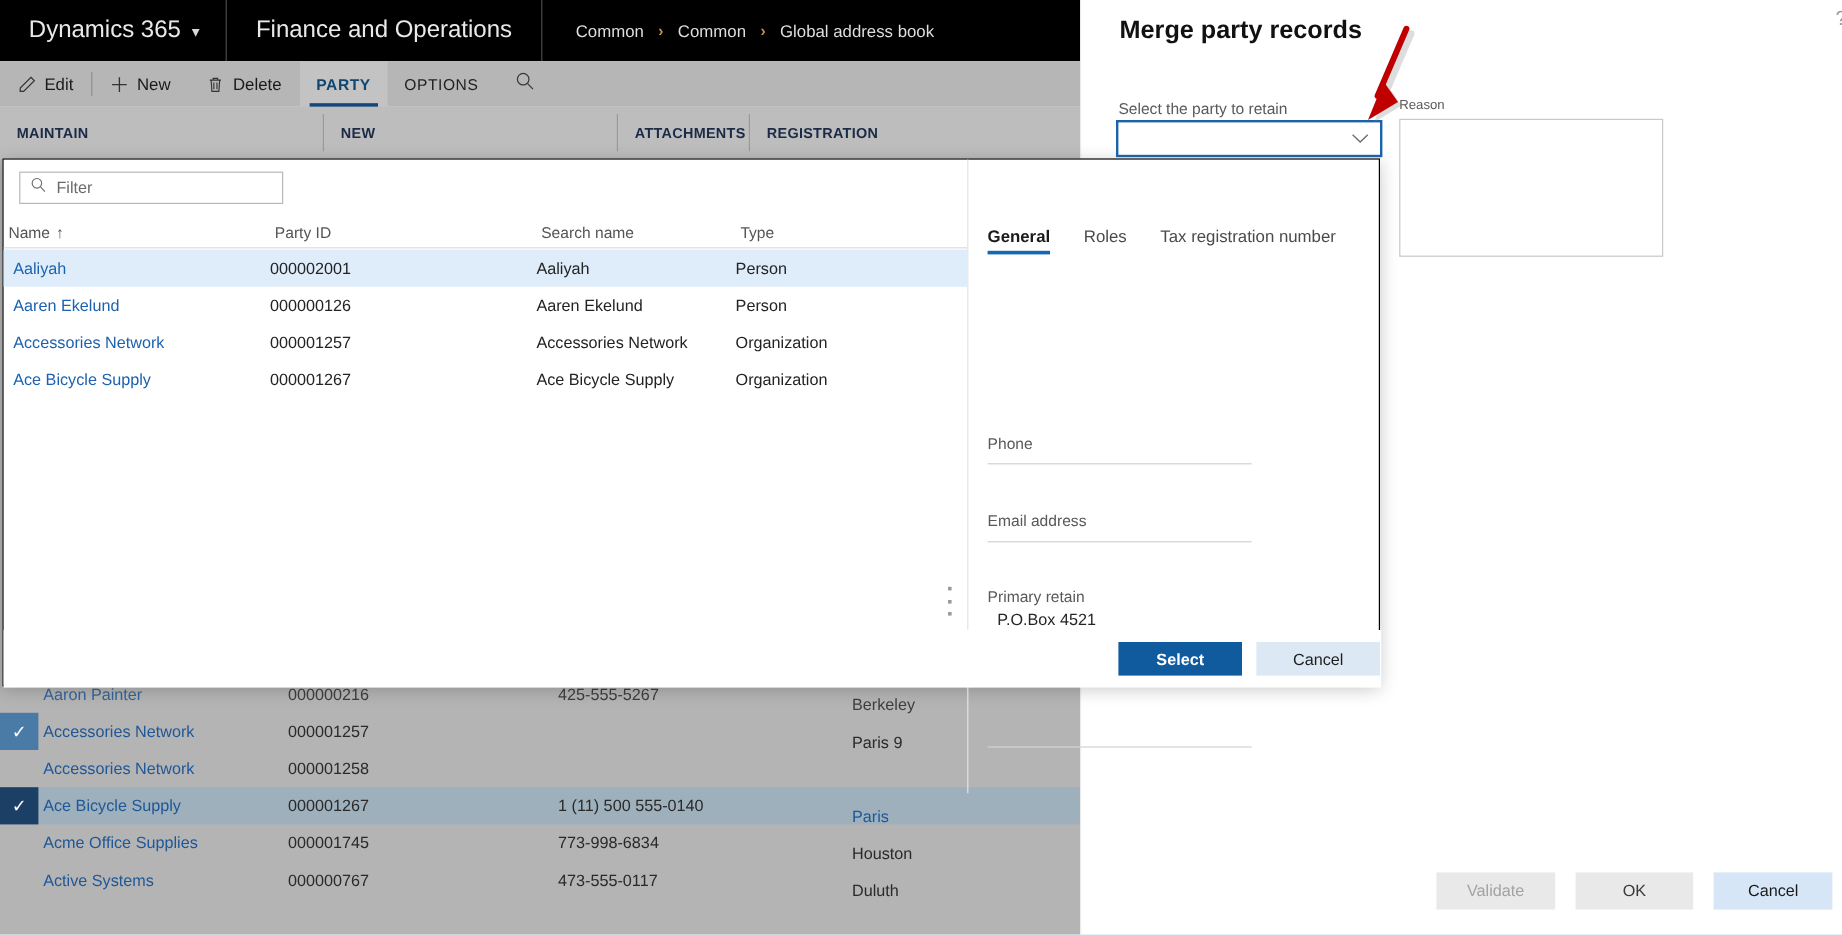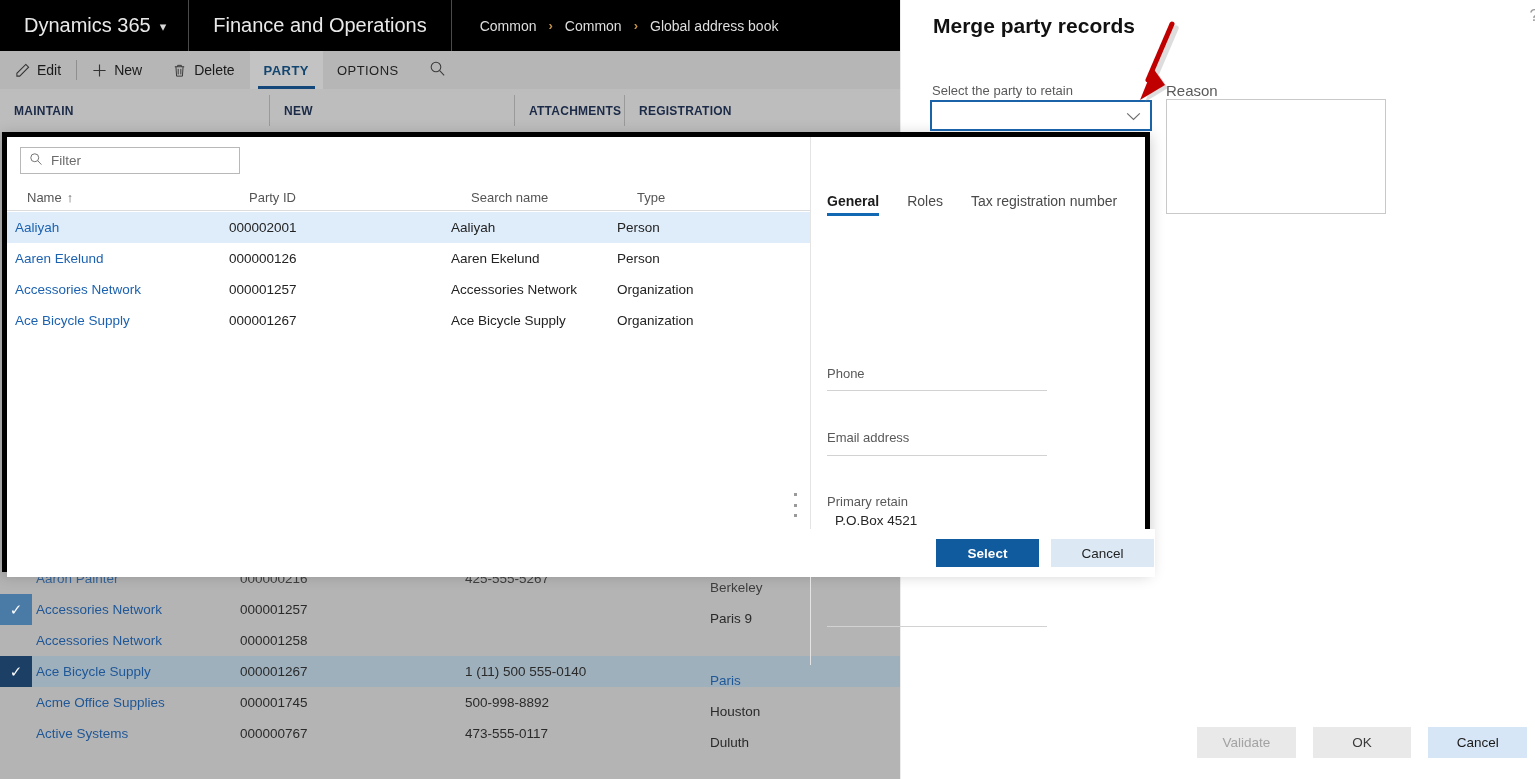--- a/index.html
+++ b/index.html
@@ -85,38 +85,38 @@
   .bgrow .c-id   { width:225px; color:#2a2a2a; }
   .bgrow .c-ph   { width:245px; color:#2a2a2a; }
   .bgrow .c-city { flex:1; color:#2a2a2a;margin-top:17px; }
   .bgrow.sel { background:#9fb0bd; }
   .bgrow.sel .c-city { color:#1f5797; }
   .bgrow.clipped { opacity:.85; }
 
   
   .lookup {
     position:absolute; left:2px; top:132px; width:1148px; height:440px;
-    background:#ffffff; border:5px solid #000000;
+    background:#ffffff; border:1px solid #000000;
     box-shadow:0 3px 14px rgba(0,0,0,.22);
     z-index:40;
   }
   .lookup-left { position:absolute; left:0; top:0; width:803px; height:100%; }
   .filterwrap { position:absolute; left:13px; top:10px; width:220px; height:27px; }
   .filterbox {
     width:100%; height:27px; border:1px solid #b8b8b8; background:#fff;
     display:flex; align-items:center; gap:8px; padding:0 8px;
   }
   .filterbox .ph { font-size:13.5px; color:#6b6b6b; }
 
   .lkhead {
     position:absolute; left:0; top:48px; width:803px; height:26px;
     border-bottom:1px solid #dcdcdc; display:flex; align-items:center;
     font-size:13px; color:#555555;
   }
-  .lkhead .h { padding-left:20px; display:flex; align-items:center; gap:5px; }
+  .lkhead .h { padding-left:4px; display:flex; align-items:center; gap:5px; }
   .hc1 { width:222px; }
   .hc2 { width:222px; }
   .hc3 { width:166px; }
   .hc4 { flex:1; }
 
   .lkrows { position:absolute; left:0; top:75px; width:803px; }
   .lkrow { height:31px; display:flex; align-items:center; font-size:13.5px; }
   .lkrow.sel { background:#dfedfa; }
   .lkrow .c1 { width:222px; padding-left:8px; color:#1c62b0; }
   .lkrow .c2 { width:222px; color:#232323; }
@@ -163,21 +163,21 @@
   .dlg-help { position:absolute; right:-4px; top:6px; font-size:17px; color:#9b9b9b; }
 
   .cb-label { position:absolute; left:32px; top:83px; font-size:13px; color:#5a5a5a; }
   .combobox {
     position:absolute; left:30px; top:100px; width:222px; height:31px;
     border:2px solid #1b63a8; background:#ffffff;
     display:flex; align-items:center; justify-content:flex-end; padding-right:9px;
   }
   .combobox .val { position:absolute; left:8px; font-size:13.5px; color:#1f1f1f; }
 
-  .reason-label { position:absolute; left:1166px; top:82px; font-size:15px; color:#5a5a5a; }
+  .reason-label { position:absolute; left:1166px; top:82px; font-size:11px; color:#5a5a5a; }
   .reason-box {
     position:absolute; left:1166px; top:99px; width:220px; height:115px;
     border:1px solid #c9c9c9; background:#ffffff;
   }
 
   .dlg-actions { position:absolute; left:1197px; top:727px; width:330px; display:flex; gap:17px; }
   .abtn {
     height:31px; width:103px; display:inline-flex; align-items:center; justify-content:center;
     font-size:13.5px; border:none; cursor:default;
   }
@@ -285,21 +285,21 @@
             <div class="chk" style="background: rgb(28, 63, 102);">✓</div>
             <div class="c-name">Ace Bicycle Supply</div>
             <div class="c-id">000001267</div>
             <div class="c-ph">1 (11) 500 555-0140</div>
             <div class="c-city">Paris</div>
           </div>
           <div class="bgrow">
             <div class="chk"></div>
             <div class="c-name">Acme Office Supplies</div>
             <div class="c-id">000001745</div>
-            <div class="c-ph">500-998-8892</div>
+            <div class="c-ph">773-998-6834</div>
             <div class="c-city">Houston</div>
           </div>
           <div class="bgrow">
             <div class="chk"></div>
             <div class="c-name">Active Systems</div>
             <div class="c-id">000000767</div>
             <div class="c-ph">473-555-0117</div>
             <div class="c-city">Duluth</div>
           </div>
         </div>

